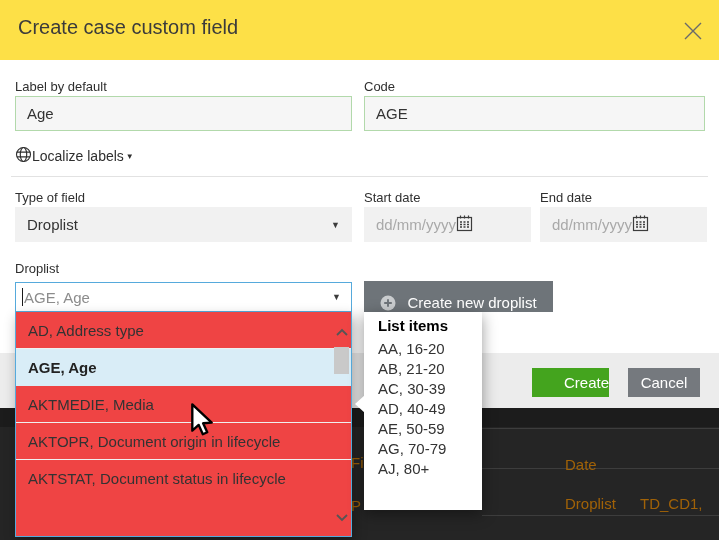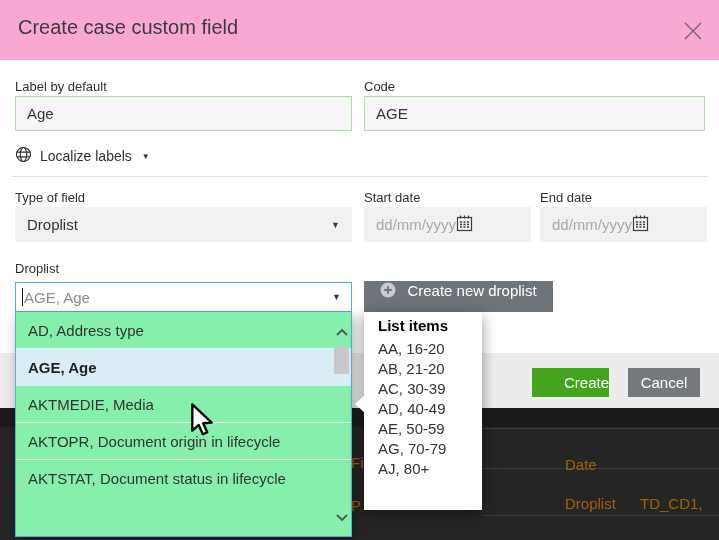--- a/index.html
+++ b/index.html
@@ -2,64 +2,64 @@
 <html><head>
 <meta charset="utf-8">
 <style>
   html,body{margin:0;padding:0;background:#555;}
   .stage{
     position:relative;width:719px;height:540px;overflow:hidden;
     background:#ffffff;font-family:"Liberation Sans",sans-serif;
     -webkit-font-smoothing:antialiased;
   }
   
-  .dlg-header{position:absolute;top:0;left:0;right:0;height:60px;background:#f9a8d4;z-index:1;}
+  .dlg-header{position:absolute;top:0;left:0;right:0;height:60px;background:#fde047;z-index:1;}
   .dlg-title{position:absolute;left:18px;top:16px;margin:0;font-size:20px;font-weight:400;color:#3b3b3b;}
   .dlg-close{position:absolute;right:15px;top:20px;width:22px;height:22px;cursor:pointer;}
   .dlg-footer{position:absolute;top:353px;left:0;right:0;height:55px;background:#ececec;z-index:1;}
   .page-dim{position:absolute;top:408px;left:0;right:0;bottom:0;background:#252525;z-index:1;}
   .page-dim .band{position:absolute;top:0;left:0;right:0;height:19px;background:#1c1c1c;}
   .bg-line{position:absolute;left:482px;right:0;height:1px;background:#3d3d3d;}
   .bg-txt{position:absolute;color:#a16207;font-size:15px;white-space:nowrap;margin-top:16px;}
   
   .fld-label{position:absolute;font-size:13px;color:#2f2f2f;z-index:2;}
   .inp-green{position:absolute;height:35px;box-sizing:border-box;background:#f6f6f6;
     border:1px solid #b2d9ab;font-size:15px;color:#333;padding:0 11px;z-index:2;
     font-family:"Liberation Sans",sans-serif;outline:none;}
   .sel{position:absolute;height:35px;box-sizing:border-box;background:#f1f1f1;z-index:2;
     display:flex;align-items:center;padding:0 12px;font-size:15px;color:#333;cursor:pointer;}
   .sel .caret{margin-left:auto;font-size:9px;color:#3c3c3c;}
   .sel.date .ph{color:#a9a9a9;}
   .sel.date svg{margin-left:auto;}
-  .localize{position:absolute;left:15px;top:146px;display:flex;align-items:center;gap:8px;
+  .localize{position:absolute;left:15px;top:146px;display:flex;align-items:center;
     font-size:14px;color:#2f2f2f;cursor:pointer;z-index:2;}
   .localize .caret{font-size:8px;color:#2f2f2f;margin-left:2px;}
   .divider{position:absolute;left:11px;right:11px;top:176px;height:1px;background:#e2e2e2;z-index:2;}
   
   .combo{position:absolute;left:15px;top:282px;width:337px;height:30px;box-sizing:border-box;
     background:#fff;border:1px solid #56aadc;display:flex;align-items:center;
     padding:0 10px 0 6px;z-index:5;cursor:text;}
   .combo .tcaret{width:1px;height:18px;background:#1a1a1a;}
   .combo .ph{color:#8c8c8c;font-size:15px;margin-left:1px;}
   .combo .caret{margin-left:auto;font-size:9px;color:#3c3c3c;}
   
   .dlist{position:absolute;left:15px;top:312px;width:337px;height:225px;box-sizing:border-box;
-    background:#86efac;border:1px solid #56aadc;border-top:none;z-index:5;
+    background:#ef4444;border:1px solid #56aadc;border-top:none;z-index:5;
     box-shadow:2px 5px 12px rgba(0,0,0,.3);}
   .dlist .item{height:37px;box-sizing:border-box;display:flex;align-items:center;
     padding:0 12px;font-size:15px;color:#333;border-bottom:1px solid #f0f0f0;cursor:pointer;}
   .dlist .item.selected{background:#d9edf7;font-weight:bold;color:#222;border-bottom-color:#d9edf7;}
   .sbar{position:absolute;top:0;right:0;width:19px;bottom:0;}
   .sb-btn{position:absolute;left:3px;width:14px;height:14px;cursor:pointer;}
   .sb-up{top:14px;} .sb-down{bottom:12px;}
   .sb-thumb{position:absolute;left:2px;top:35px;width:15px;height:27px;background:#c9c9c9;cursor:grab;}
   
   .btn-newdl{position:absolute;left:364px;top:281px;width:189px;height:31px;border:none;
     background:#6e7479;color:#fff;font-size:15px;font-family:"Liberation Sans",sans-serif;
-    display:flex;align-items:flex-start;justify-content:center;gap:11px;z-index:4;cursor:pointer;}
+    display:flex;align-items:flex-end;justify-content:center;gap:11px;z-index:4;cursor:pointer;}
   
   .tip{position:absolute;left:364px;top:312px;width:118px;height:198px;box-sizing:border-box;
     background:#fff;z-index:6;box-shadow:0 4px 14px rgba(0,0,0,.4);padding:5px 0 0 14px;}
   .tip h2{margin:0 0 5px 0;font-size:15px;font-weight:bold;color:#000000;}
   .tip .ti{font-size:15px;color:#333;line-height:20px;white-space:nowrap;}
   .tip-arrow{position:absolute;left:-9px;top:83px;width:0;height:0;
     border-top:9px solid transparent;border-bottom:9px solid transparent;border-right:10px solid #fff;}
   
   .btn{position:absolute;top:368px;height:29px;border:none;color:#fff;font-size:15px;
     font-family:"Liberation Sans",sans-serif;z-index:2;cursor:pointer;}

